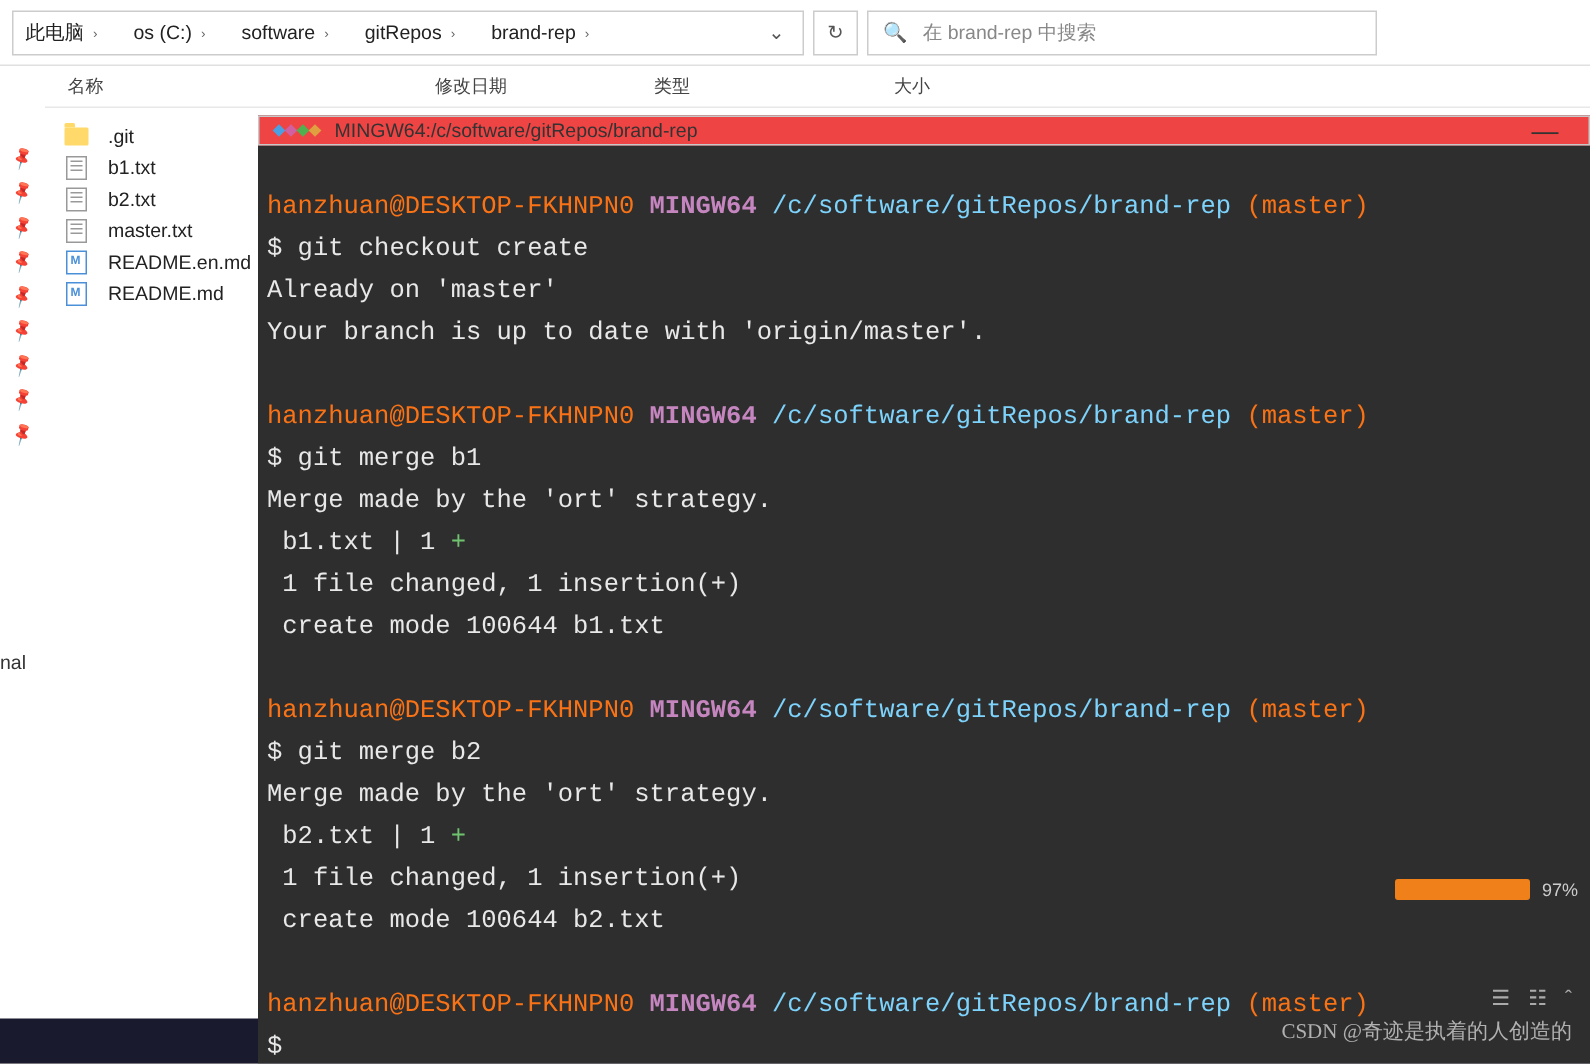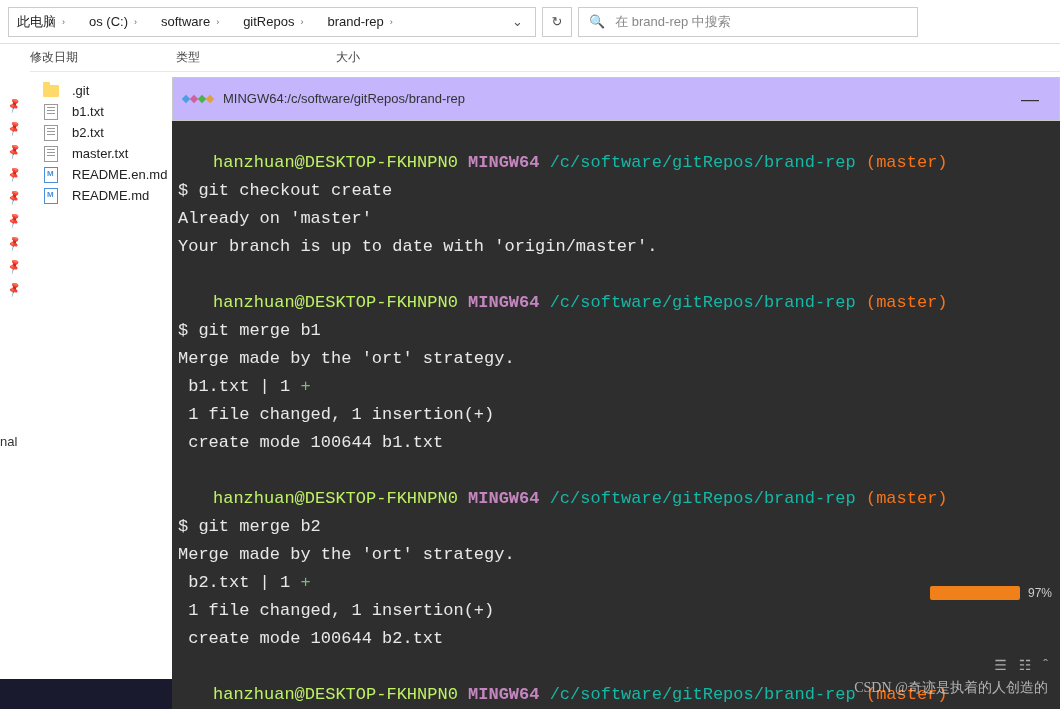--- a/index.html
+++ b/index.html
@@ -33,30 +33,30 @@
 .txt-ico { width: 14px; height: 16px; background: #fff; border: 1px solid #999; position: relative; }
 .txt-ico::after { content: ""; position: absolute; top: 2px; left: 2px; right: 2px; height: 1px; background: #999; box-shadow: 0 3px 0 #999, 0 6px 0 #999; }
 .md-ico { width: 14px; height: 16px; background: #fff; border: 1px solid #4a90d9; position: relative; }
 .md-ico::after { content: "M"; position: absolute; font-size: 8px; color: #4a90d9; left: 2px; top: 1px; font-weight: bold; }
 .fr-name { width: 218px; }
 .fr-date { width: 146px; color: #666; font-size: 12px; }
 .fr-type { width: 160px; color: #666; font-size: 12px; }
 .fr-size { width: 90px; color: #666; font-size: 12px; text-align: right; padding-right: 20px; }
 
 .terminal { position: absolute; left: 172px; top: 77px; right: 0; bottom: 0; background: #2e2e2e; color: #ddd; font-family: "Consolas", "Courier New", monospace; font-size: 17px; line-height: 28px; z-index: 10; }
-.term-titlebar { height: 44px; background: #c4b5fd; display: flex; align-items: center; padding: 0 10px; gap: 10px; color: #333; font-size: 13px; font-family: "Segoe UI", sans-serif; border: 1px solid #c8c8c8; }
+.term-titlebar { height: 20px; background: #ef4444; display: flex; align-items: center; padding: 0 10px; gap: 10px; color: #333; font-size: 13px; font-family: "Segoe UI", sans-serif; border: 1px solid #c8c8c8; }
 .term-logo { display: flex; gap: 2px; }
 .term-logo span { width: 6px; height: 6px; transform: rotate(45deg); }
 .term-logo .d1 { background: #4aa0e0; } .term-logo .d2 { background: #d060a0; }
 .term-logo .d3 { background: #50b050; } .term-logo .d4 { background: #e0a040; }
 .term-min { margin-left: auto; color: #333; font-size: 18px; font-weight: 300; padding: 0 10px; }
 .term-body { padding: 28px 6px 6px 6px; white-space: pre; letter-spacing: 0px; }
-.c-user { color: #bef264; margin-left: 35px; }
+.c-user { color: #f97316; }
 .c-host { color: #c586c0; font-weight: bold; }
-.c-path { color: #14b8a6; }
+.c-path { color: #7dd3fc; }
 .c-branch { color: #f97316; }
 .c-plus { color: #6fc36f; }
 .c-white { color: #e8e8e8; }
 
 .watermark { position: absolute; right: 12px; bottom: 12px; color: rgba(220,220,220,0.75); font-size: 14px; z-index: 20; font-family: "Microsoft YaHei"; }
 .taskbar { position: absolute; bottom: 0; left: 0; right: 0; height: 30px; background: #1a1a2e; z-index: 5; }
 .badge-right { position: absolute; right: 8px; top: 586px; z-index: 12; display: flex; gap: 8px; align-items: flex-end; }
 .orange-bar { width: 90px; height: 14px; background: #f0801a; border-radius: 2px; }
 .pct { color: #ccc; font-size: 12px; }
 .corner-icons { position: absolute; right: 12px; bottom: 36px; z-index: 12; color: #aaa; font-size: 14px; display: flex; gap: 12px; }
@@ -106,20 +106,21 @@
     <span>📌</span>
     <span>📌</span>
     <span>📌</span>
     <span>📌</span>
     <span>📌</span>
   </div>
   <div class="sidebar-label">nal</div>
 
   <div class="file-area">
     <div class="col-headers">
+      <div class="ch-name">名称</div>
       <div class="ch-date">修改日期</div>
       <div class="ch-type">类型</div>
       <div class="ch-size">大小</div>
     </div>
     <div class="file-list" id="file-list">
         <div class="file-row">
           <div class="fr-icon">
             <div class="folder-ico"></div>
           </div>
           <div class="fr-name">.git</div>

